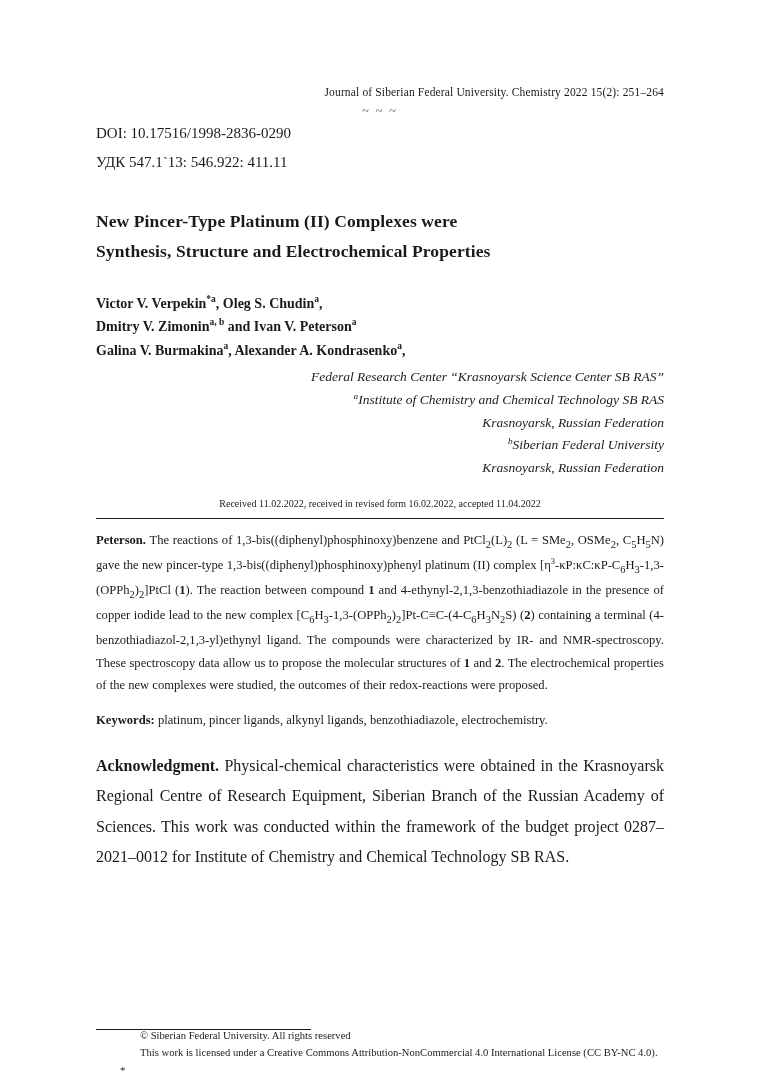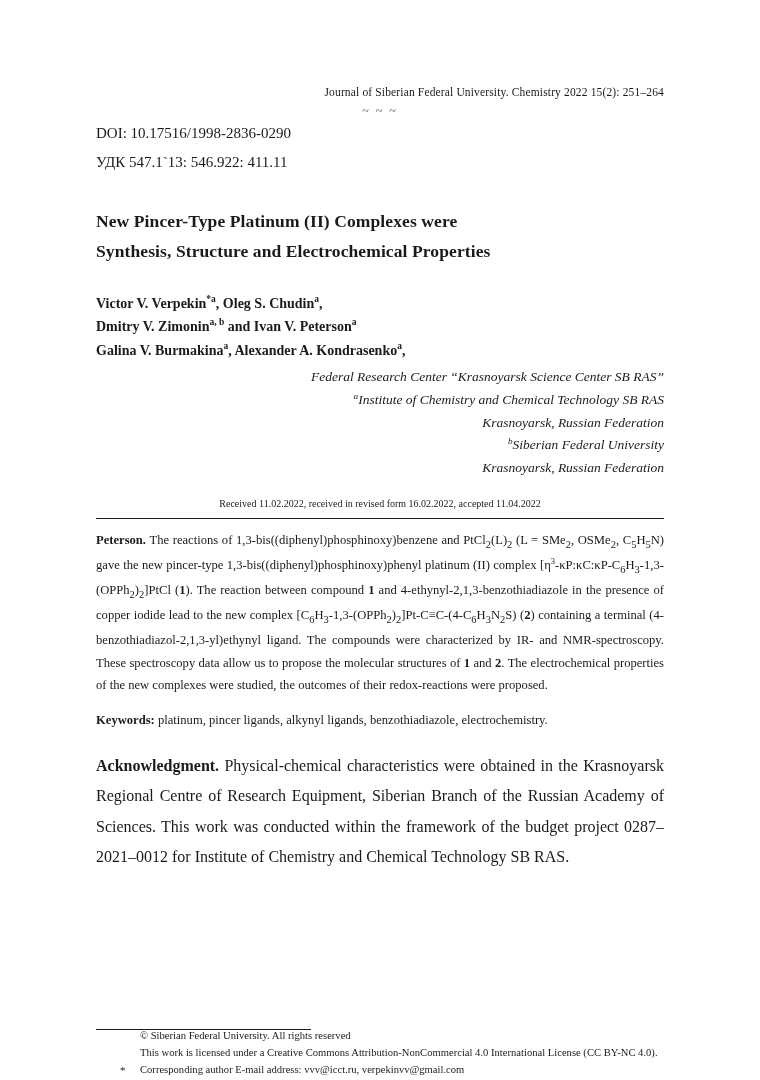--- a/index.html
+++ b/index.html
@@ -187,17 +187,16 @@
     <span>Physical-chemical characteristics were obtained in the Krasnoyarsk Regional Centre of Research Equipment, Siberian Branch of the Russian Academy of Sciences. This work was conducted within the framework of the budget project 0287–2021–0012 for Institute of Chemistry and Chemical Technology SB RAS.</span>
   </div>
 
   <hr class="footnote-rule">
 
   <div class="footer">
     <div class="fn-line">© Siberian Federal University. All rights reserved</div>
     <div class="fn-line">This work is licensed under a Creative Commons Attribution-NonCommercial 4.0 International License (CC BY-NC 4.0).</div>
     <div class="fn-line">
       <span class="star">*</span>
-      <span>Corresponding author E-mail address: vvv@icct.ru, verpekinvv@gmail.com</span>
     </div>
   </div>
 
 </div>
 
 </body></html>

